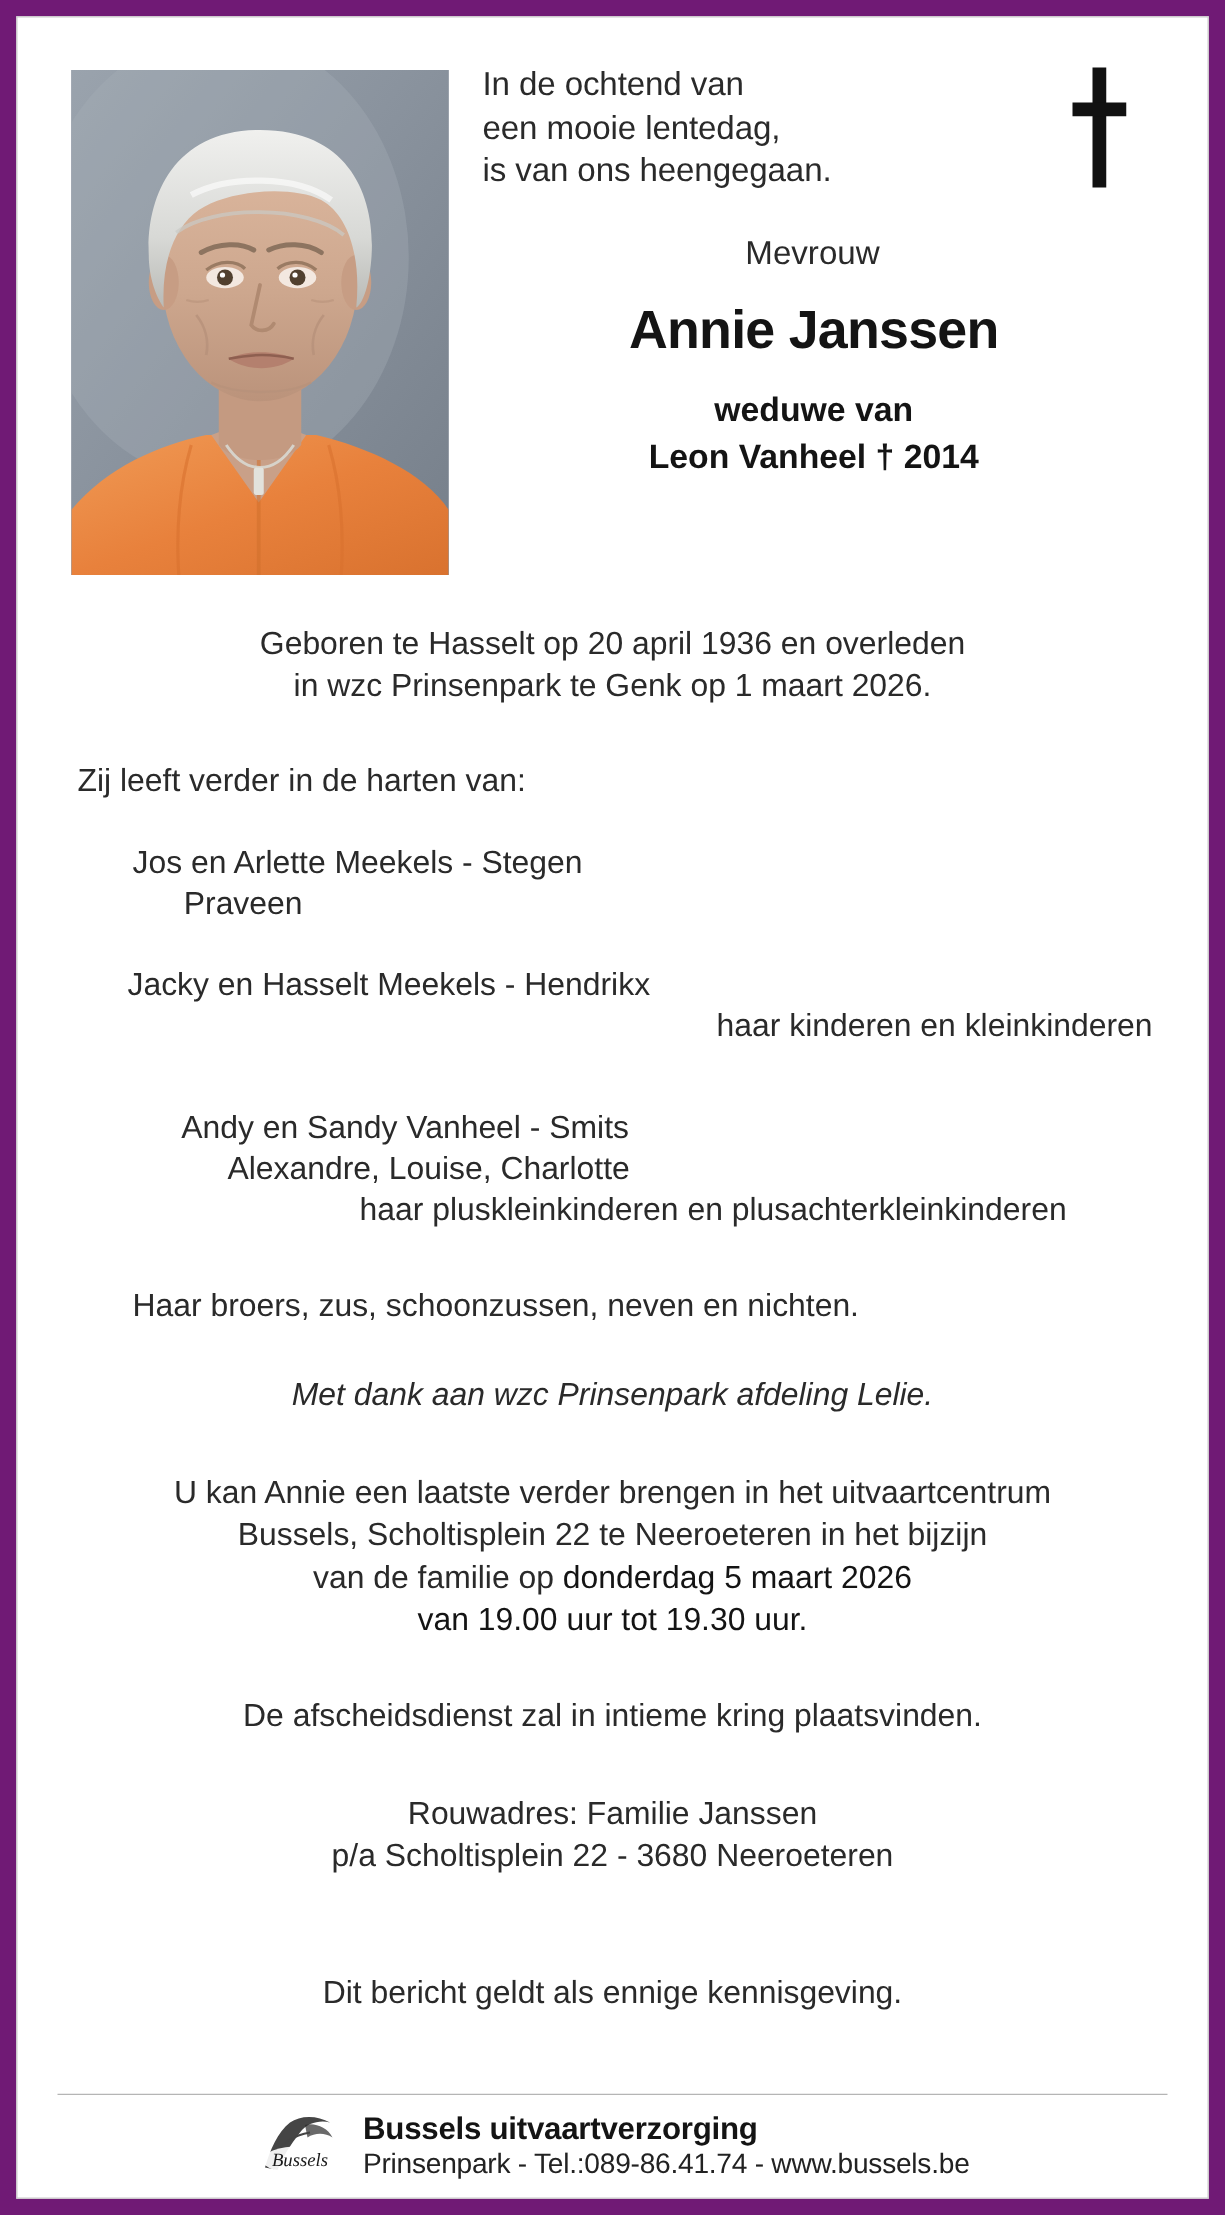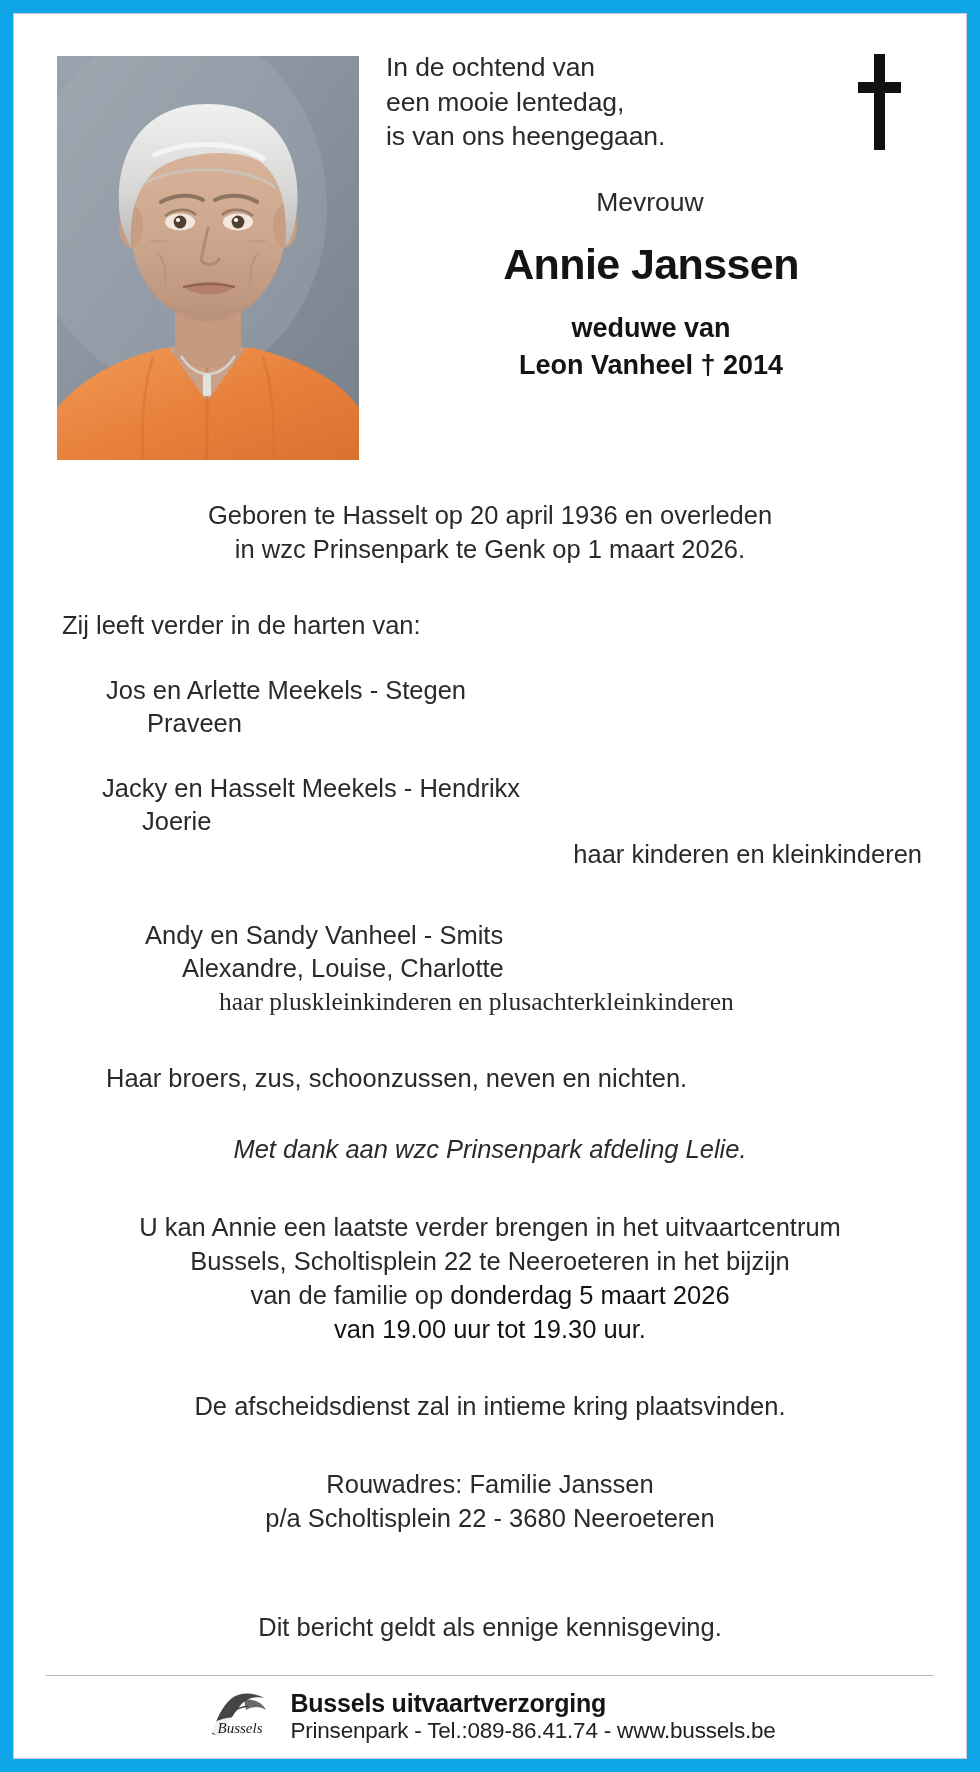--- a/index.html
+++ b/index.html
@@ -14,21 +14,21 @@
     color: #1a1a1a;
     overflow: hidden;
   }
 
   
   .frame {
     position: absolute;
     left: 0; top: 0;
     width: 980px;
     height: 1772px;
-    background: #0ea5e9;
+    background: #701a75;
     box-sizing: border-box;
     padding: 13px;
   }
   .card {
     position: relative;
     width: 100%;
     height: 100%;
     background: #ffffff;
     border: 1px solid #c9c9c9;
     box-sizing: border-box;
@@ -138,23 +138,22 @@
     text-align: left;
   }
   .family-parents { padding-left: 92px; }
   .family-children { padding-left: 133px; }
   .family-note {
     text-align: right;
     padding-right: 44px;
     margin-top: 0;
   }
   .family-note.indent-left {
-    text-align: left;
+    text-align: center;
     padding-left: 205px;
-    font-family: Liberation Serif, serif;
   }
 
   .g2 .family-parents { padding-left: 88px; }
   .g2 .family-children { padding-left: 128px; }
   .g3 { margin-top: 48px; }
   .g3 .family-parents { padding-left: 131px; }
   .g3 .family-children { padding-left: 168px; }
 
   .siblings {
     margin-top: 44px;
@@ -332,21 +331,20 @@
 
       <div class="survivors-intro">Zij leeft verder in de harten van:</div>
 
       <div class="family-group g1">
         <div class="family-parents">Jos en Arlette Meekels - Stegen</div>
         <div class="family-children">Praveen</div>
       </div>
 
       <div class="family-group g2">
         <div class="family-parents">Jacky en Hasselt Meekels - Hendrikx</div>
-        <div class="family-children">Joerie</div>
         <div class="family-note">haar kinderen en kleinkinderen</div>
       </div>
 
       <div class="family-group g3">
         <div class="family-parents">Andy en Sandy Vanheel - Smits</div>
         <div class="family-children">Alexandre, Louise, Charlotte</div>
         <div class="family-note indent-left">haar pluskleinkinderen en plusachterkleinkinderen</div>
       </div>
 
       <div class="siblings">Haar broers, zus, schoonzussen, neven en nichten.</div>

